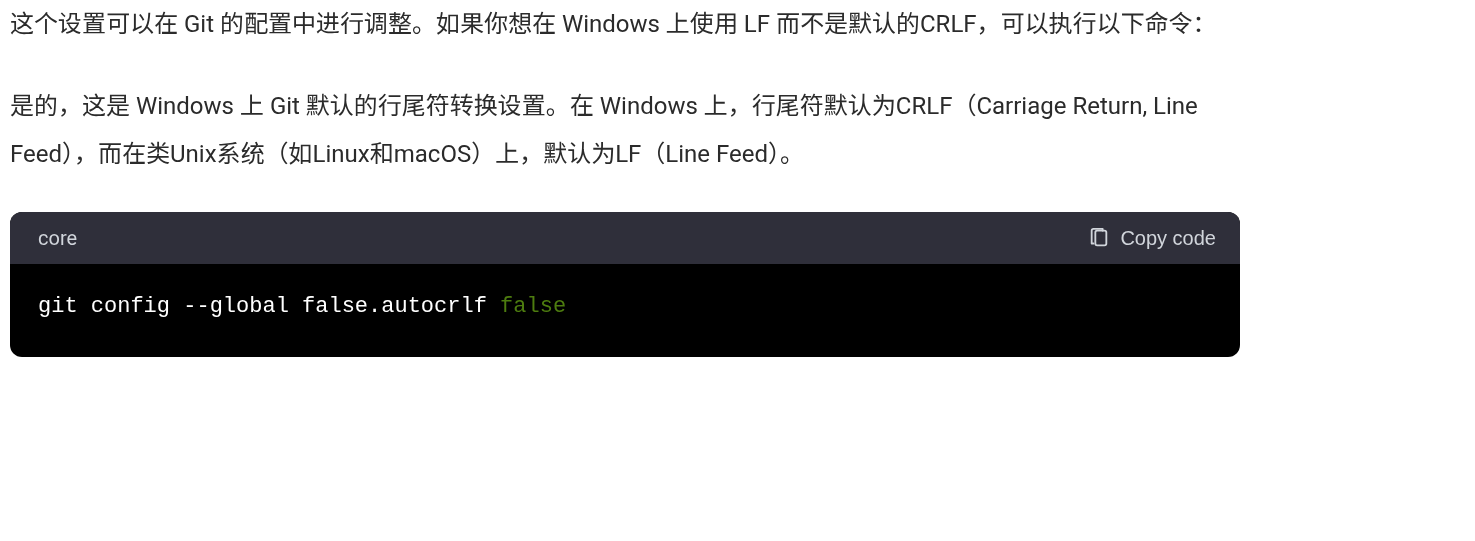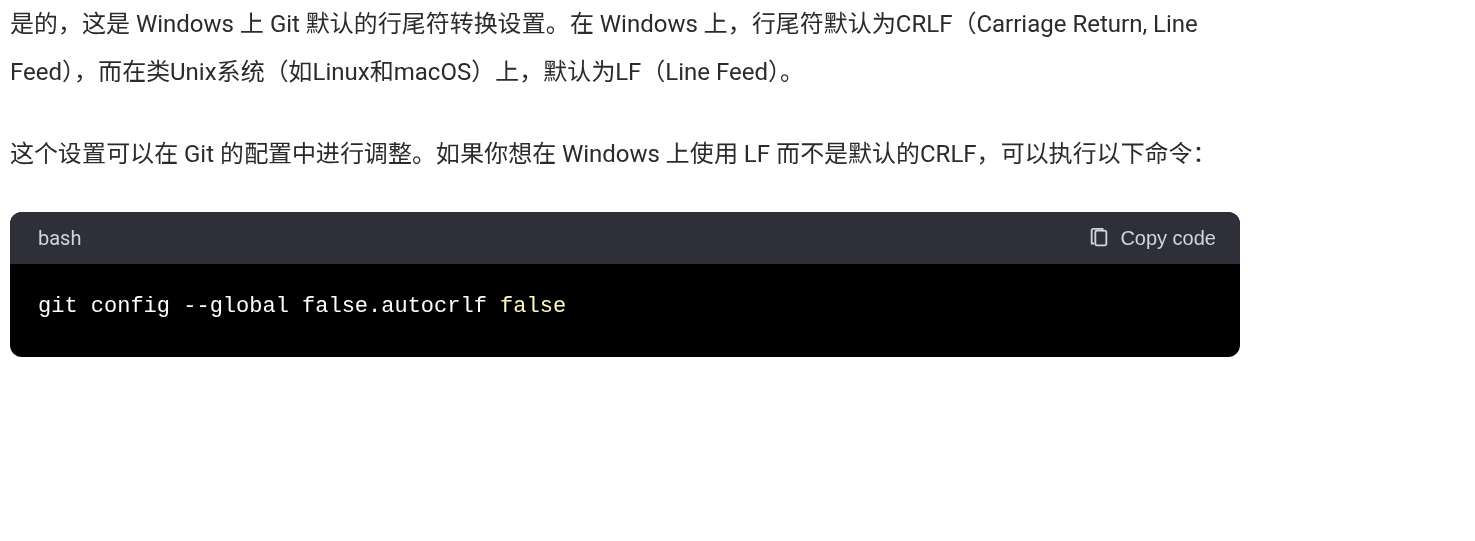--- a/index.html
+++ b/index.html
@@ -54,32 +54,32 @@
       height: 22px;
       display: inline-block;
     }
     .codeblock-body {
       padding: 30px 28px 38px 28px;
       font-family: ui-monospace, SFMono-Regular, Menlo, Monaco, Consolas, "Courier New", monospace;
       font-size: 22px;
       color: #ffffff;
       white-space: pre;
     }
-    .tok-false { color: #fef9c3; }
+    .tok-false { color: #4d7c0f; }
   </style>
 </head>
 <body>
 
 <div class="content">
+  <p class="para">这个设置可以在 Git 的配置中进行调整。如果你想在 Windows 上使用 LF 而不是默认的CRLF，可以执行以下命令：</p>
   <p class="para">是的，这是 Windows 上 Git 默认的行尾符转换设置。在 Windows 上，行尾符默认为CRLF（Carriage Return, Line Feed），而在类Unix系统（如Linux和macOS）上，默认为LF（Line Feed）。</p>
-  <p class="para">这个设置可以在 Git 的配置中进行调整。如果你想在 Windows 上使用 LF 而不是默认的CRLF，可以执行以下命令：</p>
 
   <div class="codeblock">
     <div class="codeblock-header">
-      <span class="lang-label">bash</span>
+      <span class="lang-label">core</span>
       <button class="copy-button">
         <span class="copy-icon">
           <svg viewBox="0 0 24 24" width="22" height="22" fill="none" stroke="#d1d5db" stroke-width="2" stroke-linecap="round" stroke-linejoin="round">
             <rect x="8" y="4" width="12" height="16" rx="2" ry="2"></rect>
             <path d="M16 4V2H6a2 2 0 0 0-2 2v14h2"></path>
           </svg>
         </span>
         <span>Copy code</span>
       </button>
     </div>

